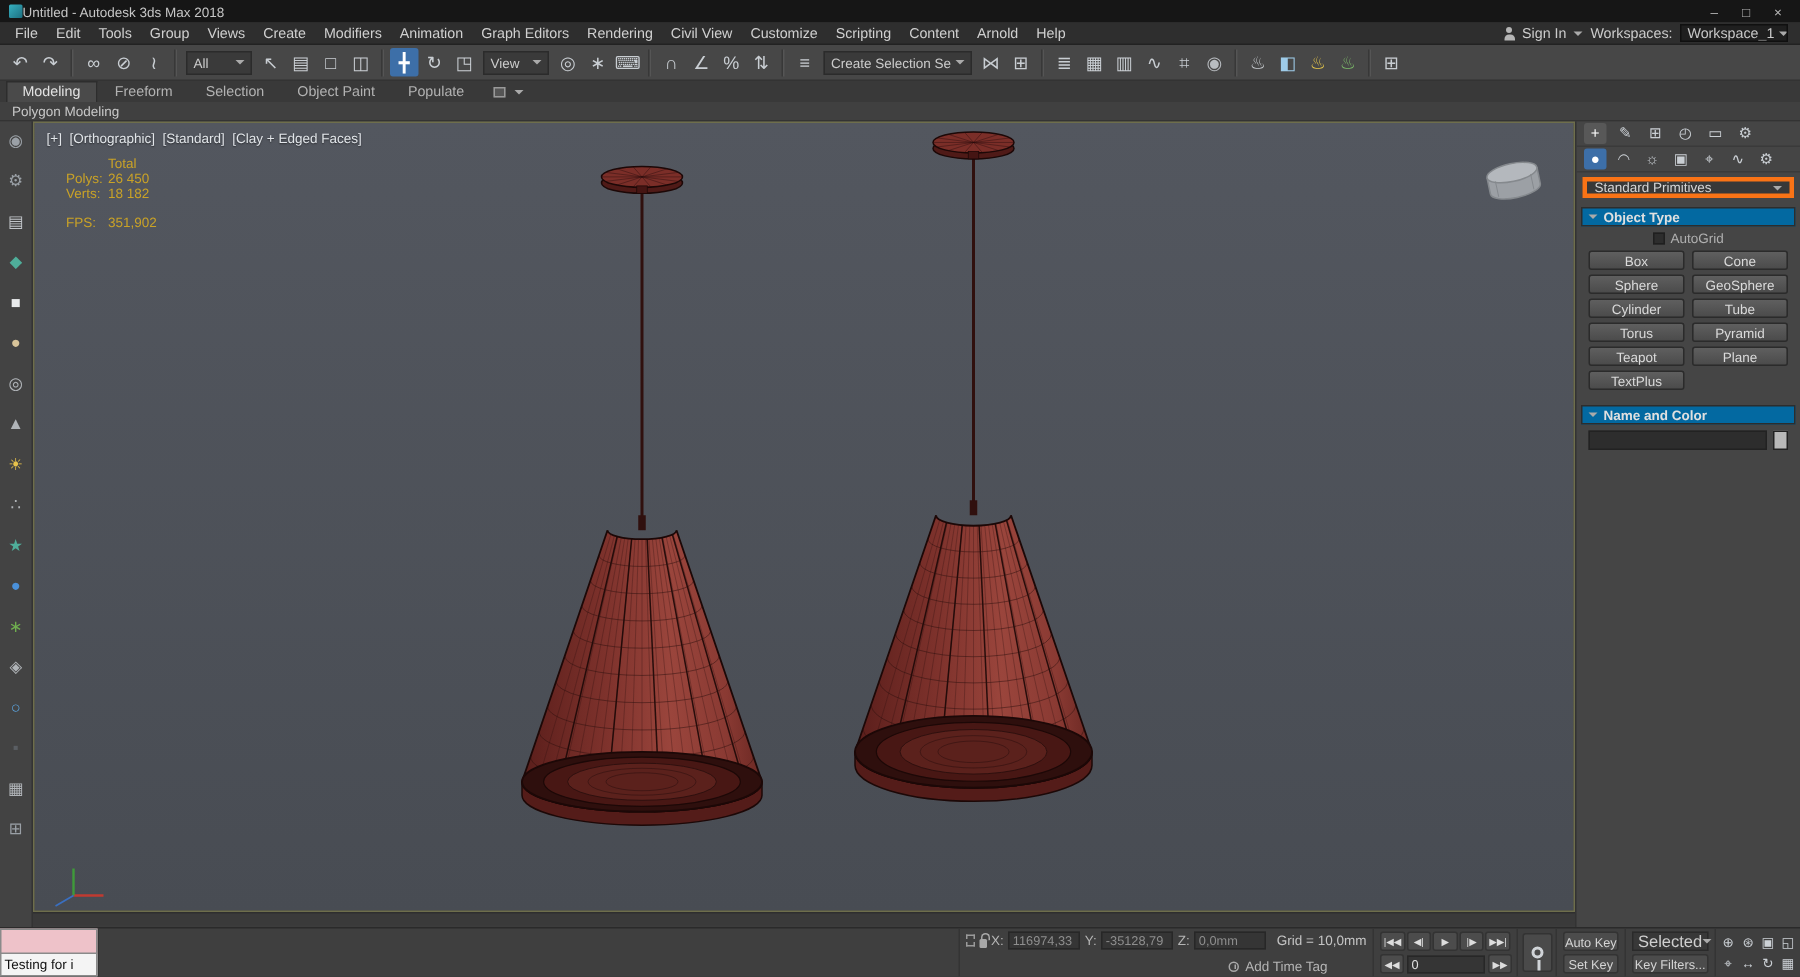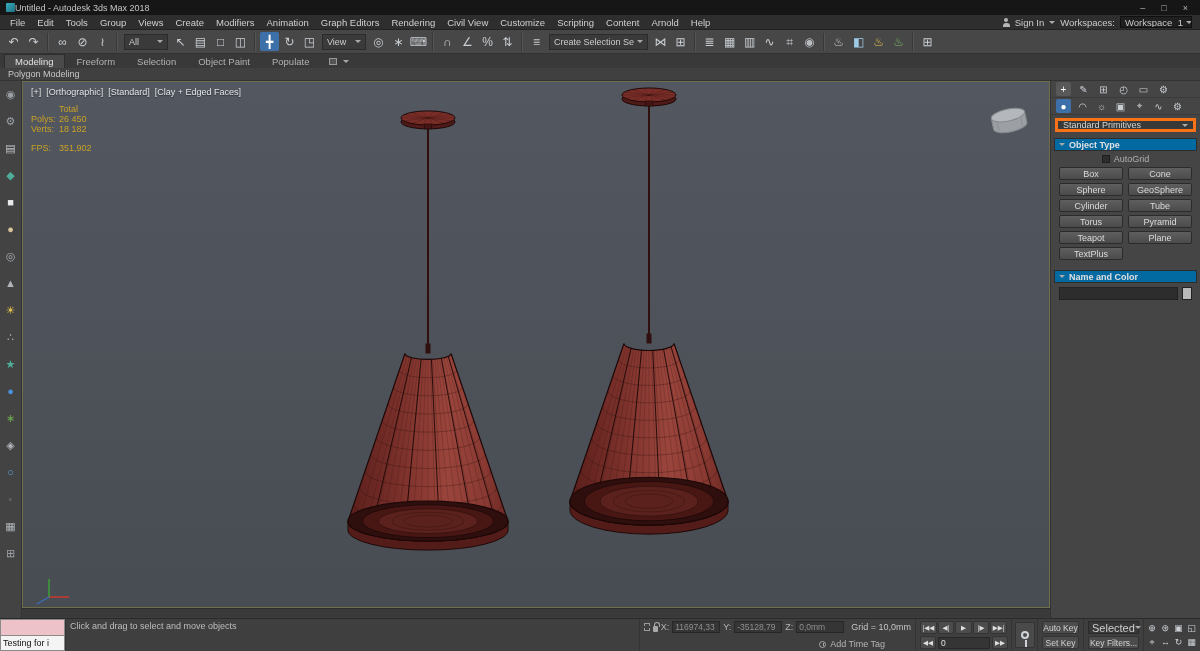--- a/index.html
+++ b/index.html
@@ -39,21 +39,21 @@
   .subbar{height:13px;background:#404040;border-bottom:1px solid #333;display:flex;align-items:center;padding:0 8px;font-size:9px;color:#cncncn;color:#c8c8c8;}
 
   
   .main{display:flex;height:537px;}
   .left-toolbar{width:22px;background:#434343;border-right:1px solid #333;display:flex;flex-direction:column;align-items:center;padding-top:5px;gap:11px;}
   .lt-icon{width:16px;height:16px;display:flex;align-items:center;justify-content:center;font-size:11px;line-height:1;}
   .viewport-wrap{flex:1;display:flex;flex-direction:column;background:#3c3c3c;}
   .viewport{height:527px;background:linear-gradient(#53575f,#484c53);border:1px solid #6e6e4c;position:relative;overflow:hidden;}
   .trackbar{height:9px;background:#3a3a3a;border-top:1px solid #2e2e2e;}
   .vp-label{position:absolute;top:5px;left:8px;display:flex;gap:5px;color:#e2e6ea;font-size:9px;text-shadow:0 1px 1px rgba(0,0,0,.5);}
-  .vp-stats{position:absolute;top:22px;left:8px;color:#c9a227;font-size:9px;line-height:10px;}
+  .vp-stats{position:absolute;top:22px;left:21px;color:#c9a227;font-size:9px;line-height:10px;}
   .stat-line{display:flex;}
   .stat-line .lbl{width:28px;}
   .fps-line{margin-top:9px;}
   #scene-svg{position:absolute;inset:0;width:100%;height:100%;}
 
   
   .command-panel{width:150px;background:#454545;border-left:1px solid #333;font-size:9px;display:flex;flex-direction:column;}
   .cp-tabs{height:17px;display:flex;align-items:center;gap:5px;padding:0 5px;border-bottom:1px solid #3a3a3a;}
   .cp-tab{width:15px;height:14px;display:flex;align-items:center;justify-content:center;color:#c9ced3;font-size:10px;}
   .cp-tab.active{background:#585858;border-radius:2px;color:#fff;}
@@ -473,21 +473,20 @@
     </div>
   </div>
 </div>
 
 <div class="statusbar">
   <div class="sb-col sb-listener">
     <div class="listener-pink"></div>
     <div class="listener-white">Testing for i</div>
   </div>
   <div class="sb-col sb-msgs">
-    <div class="sb-prompt">Click and drag to select and move objects</div>
   </div>
   <div class="sb-col coords">
     <div class="coord-row">
       <span class="isolate"></span>
       <span class="lock"></span>
       <span class="lab">X:</span>
       <input class="coord-field" value="116974,33" style="">
       <span class="lab">Y:</span>
       <input class="coord-field" value="-35128,79" style="">
       <span class="lab">Z:</span>

